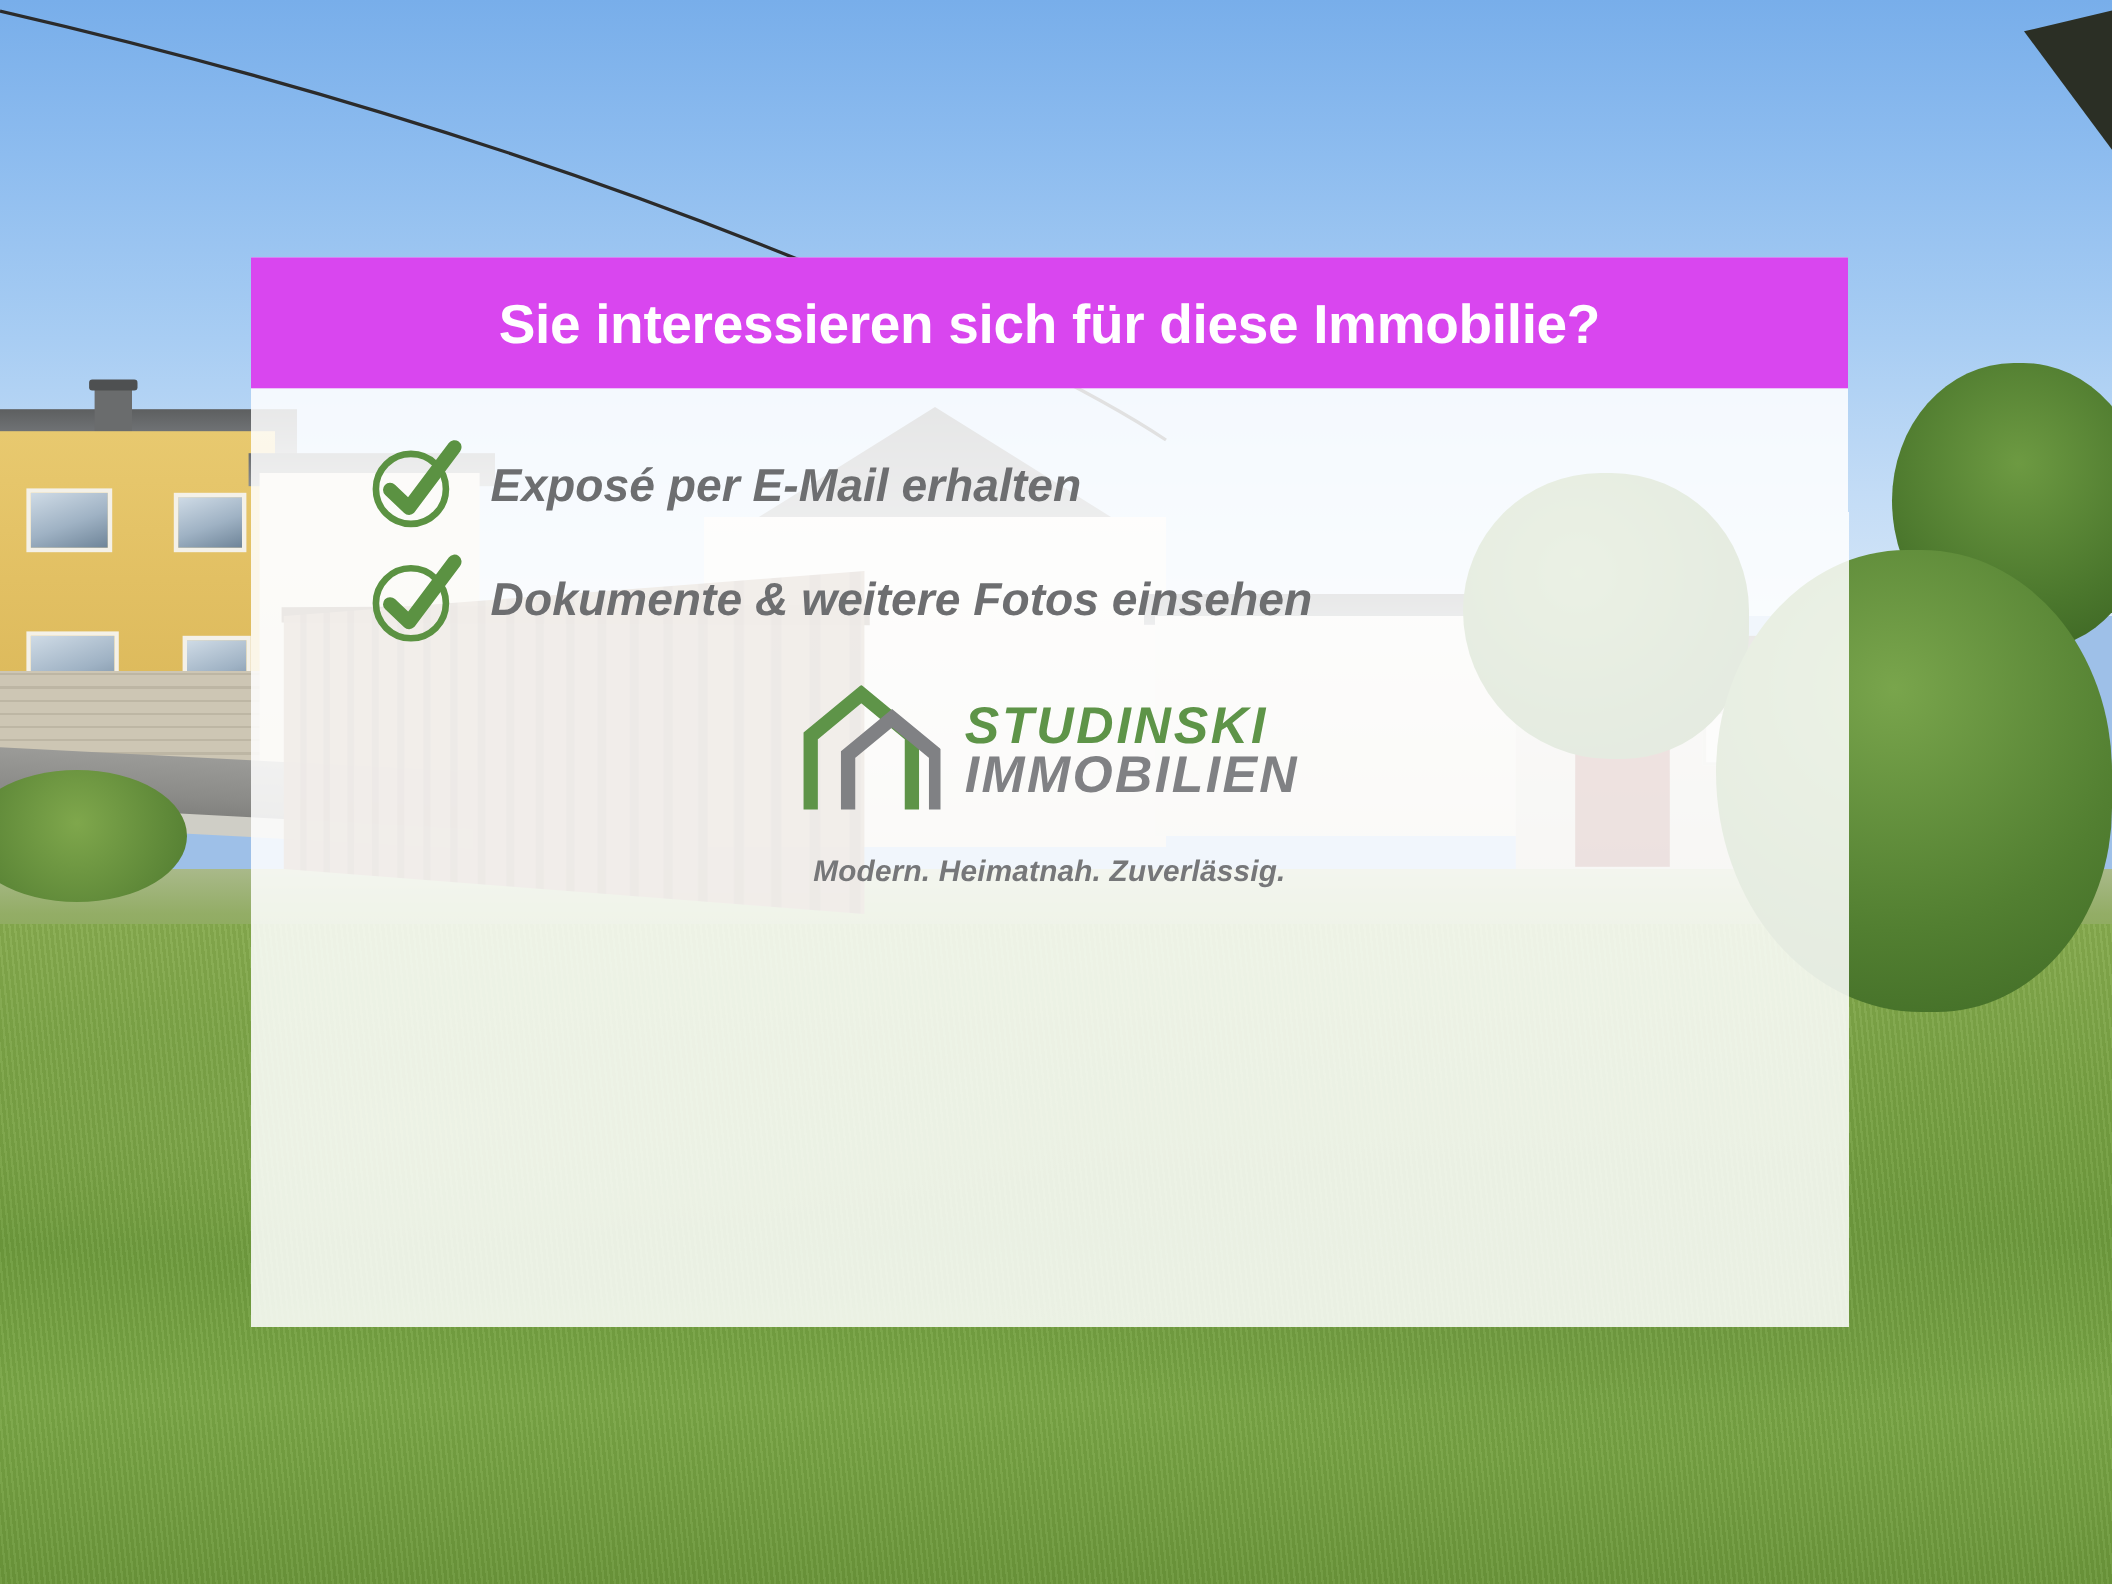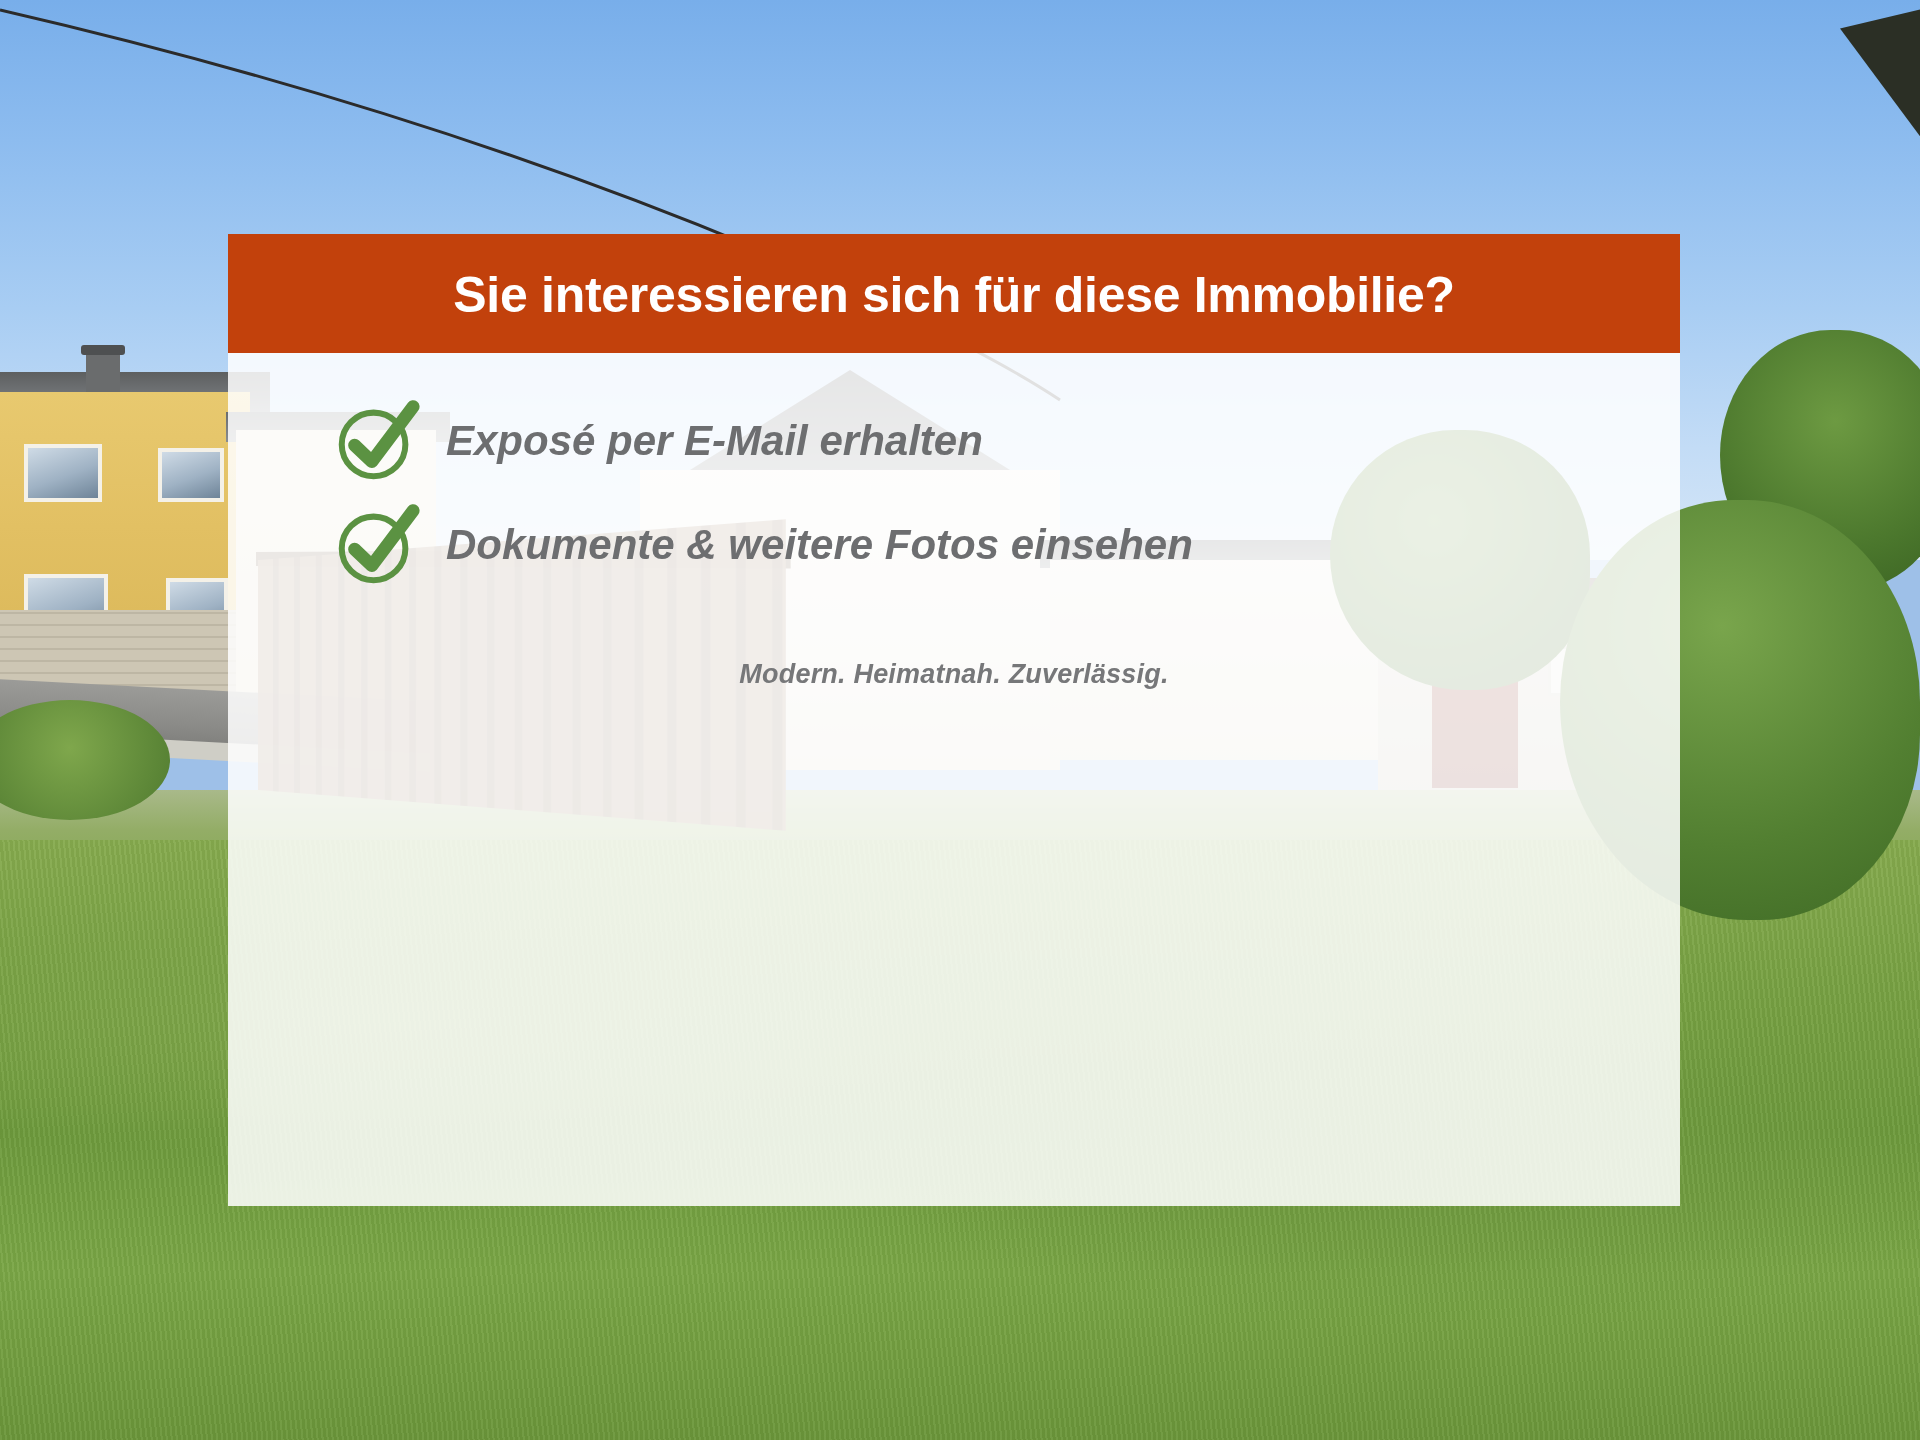--- a/index.html
+++ b/index.html
@@ -146,21 +146,21 @@
   }
 
   
   .card{
     position:absolute;left:228px;top:234px;width:1452px;height:972px;
     background:rgba(255,255,255,.86);
     box-shadow:0 0 0 0 rgba(0,0,0,0);
     display:flex;flex-direction:column;
   }
   .card-header{
-    background:#c2410c;
+    background:#d946ef;
     padding:34px 40px 30px;
     text-align:center;
   }
   .card-title{
     margin:0;
     font-size:50px;font-weight:bold;color:#ffffff;
     letter-spacing:-0.3px;line-height:1.1;
   }
   .card-sub{
     margin:22px 0 0;
@@ -280,17 +280,28 @@
           <path d="M24,55 L44,74 L92,10" fill="none" stroke="#5b9242" stroke-width="15" stroke-linecap="round" stroke-linejoin="round"></path>
         </svg>
         <span class="check-label">Dokumente &amp; weitere Fotos einsehen</span>
       </li>
 
 
 
     </ul>
 
     <div class="logo-wrap">
+      <div class="logo-main">
+        <svg class="logo-mark" viewBox="0 0 128 118">
+          <path d="M10,113 L10,46 L56,8 L102,46 L102,113" fill="none" stroke="#5e9448" stroke-width="13" stroke-linejoin="miter" stroke-miterlimit="6"></path>
+          <path d="M44,113 L44,63 L84,30 L124,63 L124,113" fill="none" stroke="#808184" stroke-width="13" stroke-linejoin="miter" stroke-miterlimit="6"></path>
+          <rect x="36" y="100" width="20" height="18" fill="#ffffff" opacity="0"></rect>
+        </svg>
+        <div class="logo-text">
+          <span class="logo-t1">STUDINSKI</span>
+          <span class="logo-t2">IMMOBILIEN</span>
+        </div>
+      </div>
       <div class="logo-tag">Modern. Heimatnah. Zuverlässig.</div>
     </div>
 
   </div>
 </div>
 
 </body></html>

